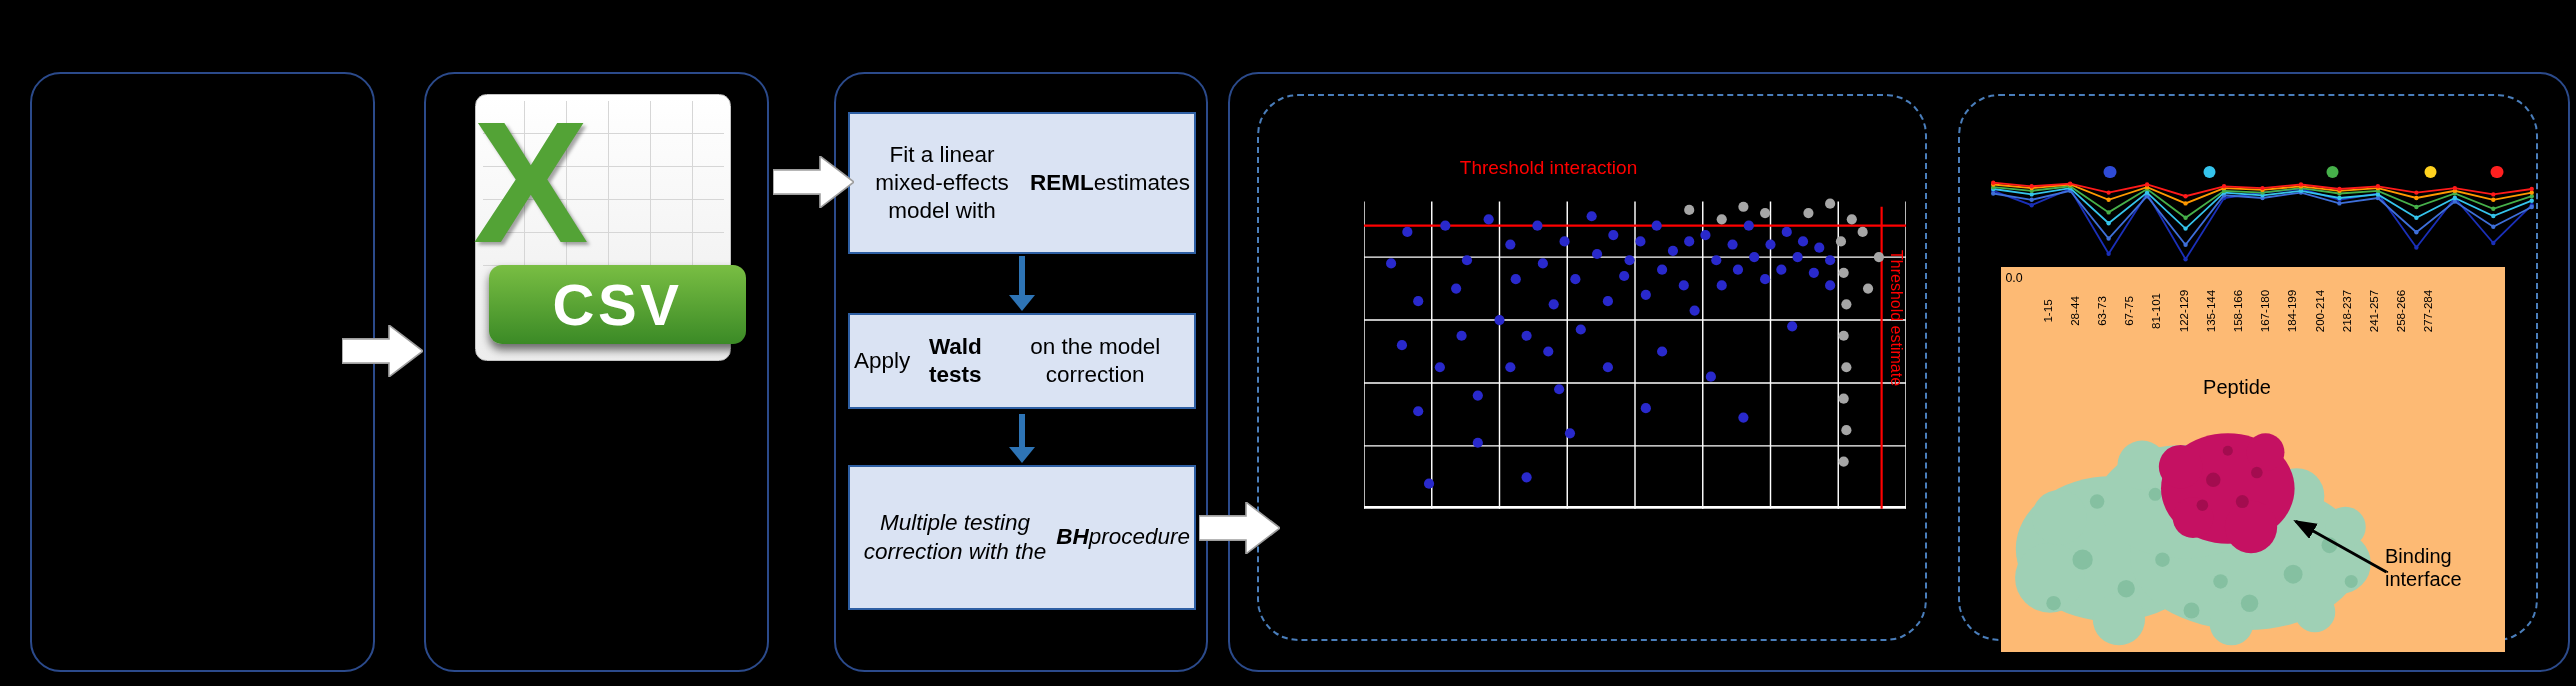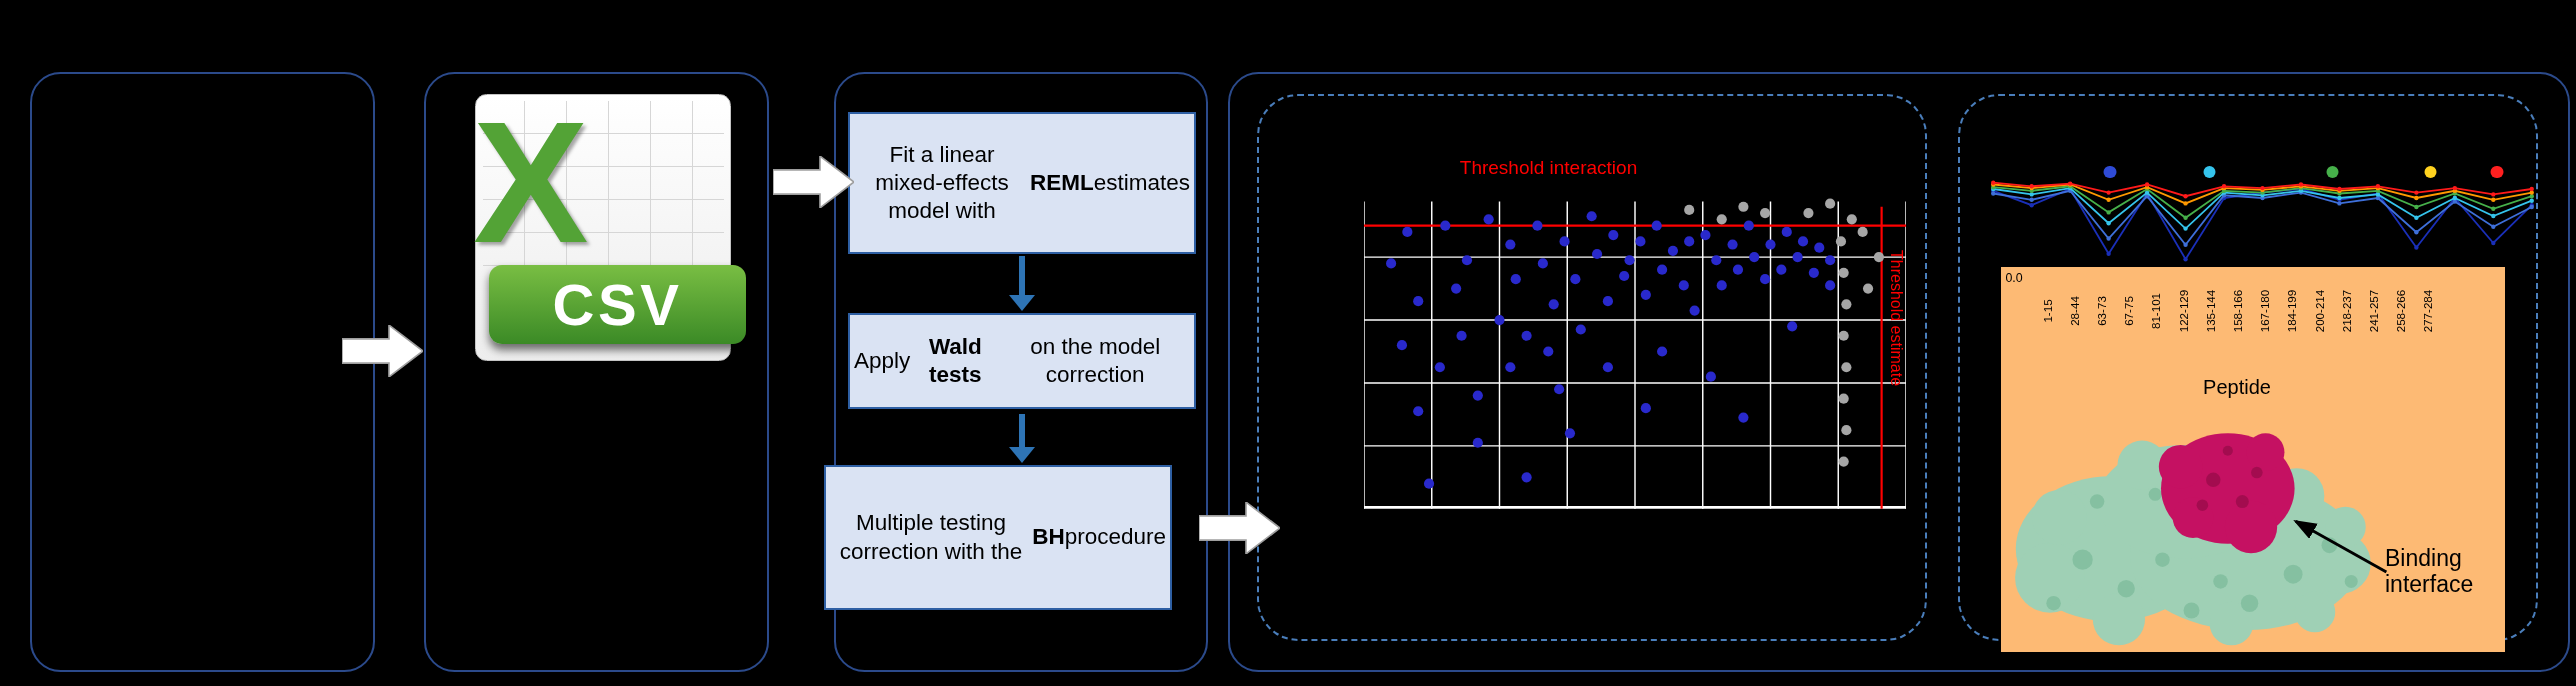--- a/index.html
+++ b/index.html
@@ -14,21 +14,21 @@
   #box-results{left:1228px;top:72px;width:1342px;height:600px;}
 
   .dashed{position:absolute;border:2.2px dashed #4A7EBB;border-radius:41px;}
   #panel-volcano{left:1257px;top:94px;width:670px;height:547px;}
   #panel-profile{left:1958px;top:94px;width:580px;height:547px;}
 
   .pbox{position:absolute;background:#DAE3F3;border:2.2px solid #2E5FA3;display:flex;align-items:center;
         justify-content:center;text-align:center;font-size:22.5px;line-height:1.25;color:#000;padding:0 4px;}
   #pbox-fit{left:848px;top:112px;width:348px;height:142px;}
   #pbox-wald{left:848px;top:313px;width:348px;height:96px;}
-  #pbox-bh{left:824px;top:465px;width:348px;height:145px;}
+  #pbox-bh{left:848px;top:465px;width:348px;height:145px;font-style:italic;}
 
   .varrow{position:absolute;width:26px;}
   #varrow-1{left:1009px;top:256px;height:55px;}
   #varrow-2{left:1009px;top:414px;height:49px;}
   .varrow .bar{position:absolute;left:10.2px;top:0;width:5.8px;bottom:14.5px;background:#2E74B5;}
   .varrow .head{position:absolute;left:0;bottom:0;width:0;height:0;
     border-left:13px solid transparent;border-right:13px solid transparent;border-top:16px solid #2E74B5;}
 
   .blockarrow{position:absolute;width:81px;height:52px;}
   #arrow-1{left:342px;top:325px;}
@@ -59,21 +59,21 @@
 
   #white-panel{position:absolute;left:2001px;top:267px;width:504px;height:385px;background:#fdba74;}
   #ytick{position:absolute;left:4.4px;top:4.4px;font-size:12.4px;color:#000;}
   #peptide-ticks{position:absolute;left:32px;top:5.8px;width:408px;height:76px;display:flex;}
   .tickcell{flex:1;position:relative;height:100%;}
   .tickcell span{position:absolute;left:50%;top:50%;transform:translate(-50%,-50%) rotate(-90deg);
                  white-space:nowrap;font-size:11.6px;color:#000;}
   #peptide-label{position:absolute;left:32px;top:109px;width:408px;text-align:center;font-size:20px;color:#000;}
   #protein{position:absolute;left:8.7px;top:140px;width:363px;height:240px;}
   #annot-arrow{position:absolute;left:262px;top:234px;width:138px;height:87px;}
-  #binding-label{position:absolute;left:384px;top:278px;width:102px;font-size:23px;line-height:1.15;color:#000;}
+  #binding-label{position:absolute;left:384px;top:278px;width:102px;font-size:20px;line-height:1.15;color:#000;}
 </style>
 </head>
 <body>
 
 <div class="canvas">
 
   <div class="obox" id="box-input"></div>
 
   <div class="obox" id="box-csv"></div>
   <div class="csv-icon">

